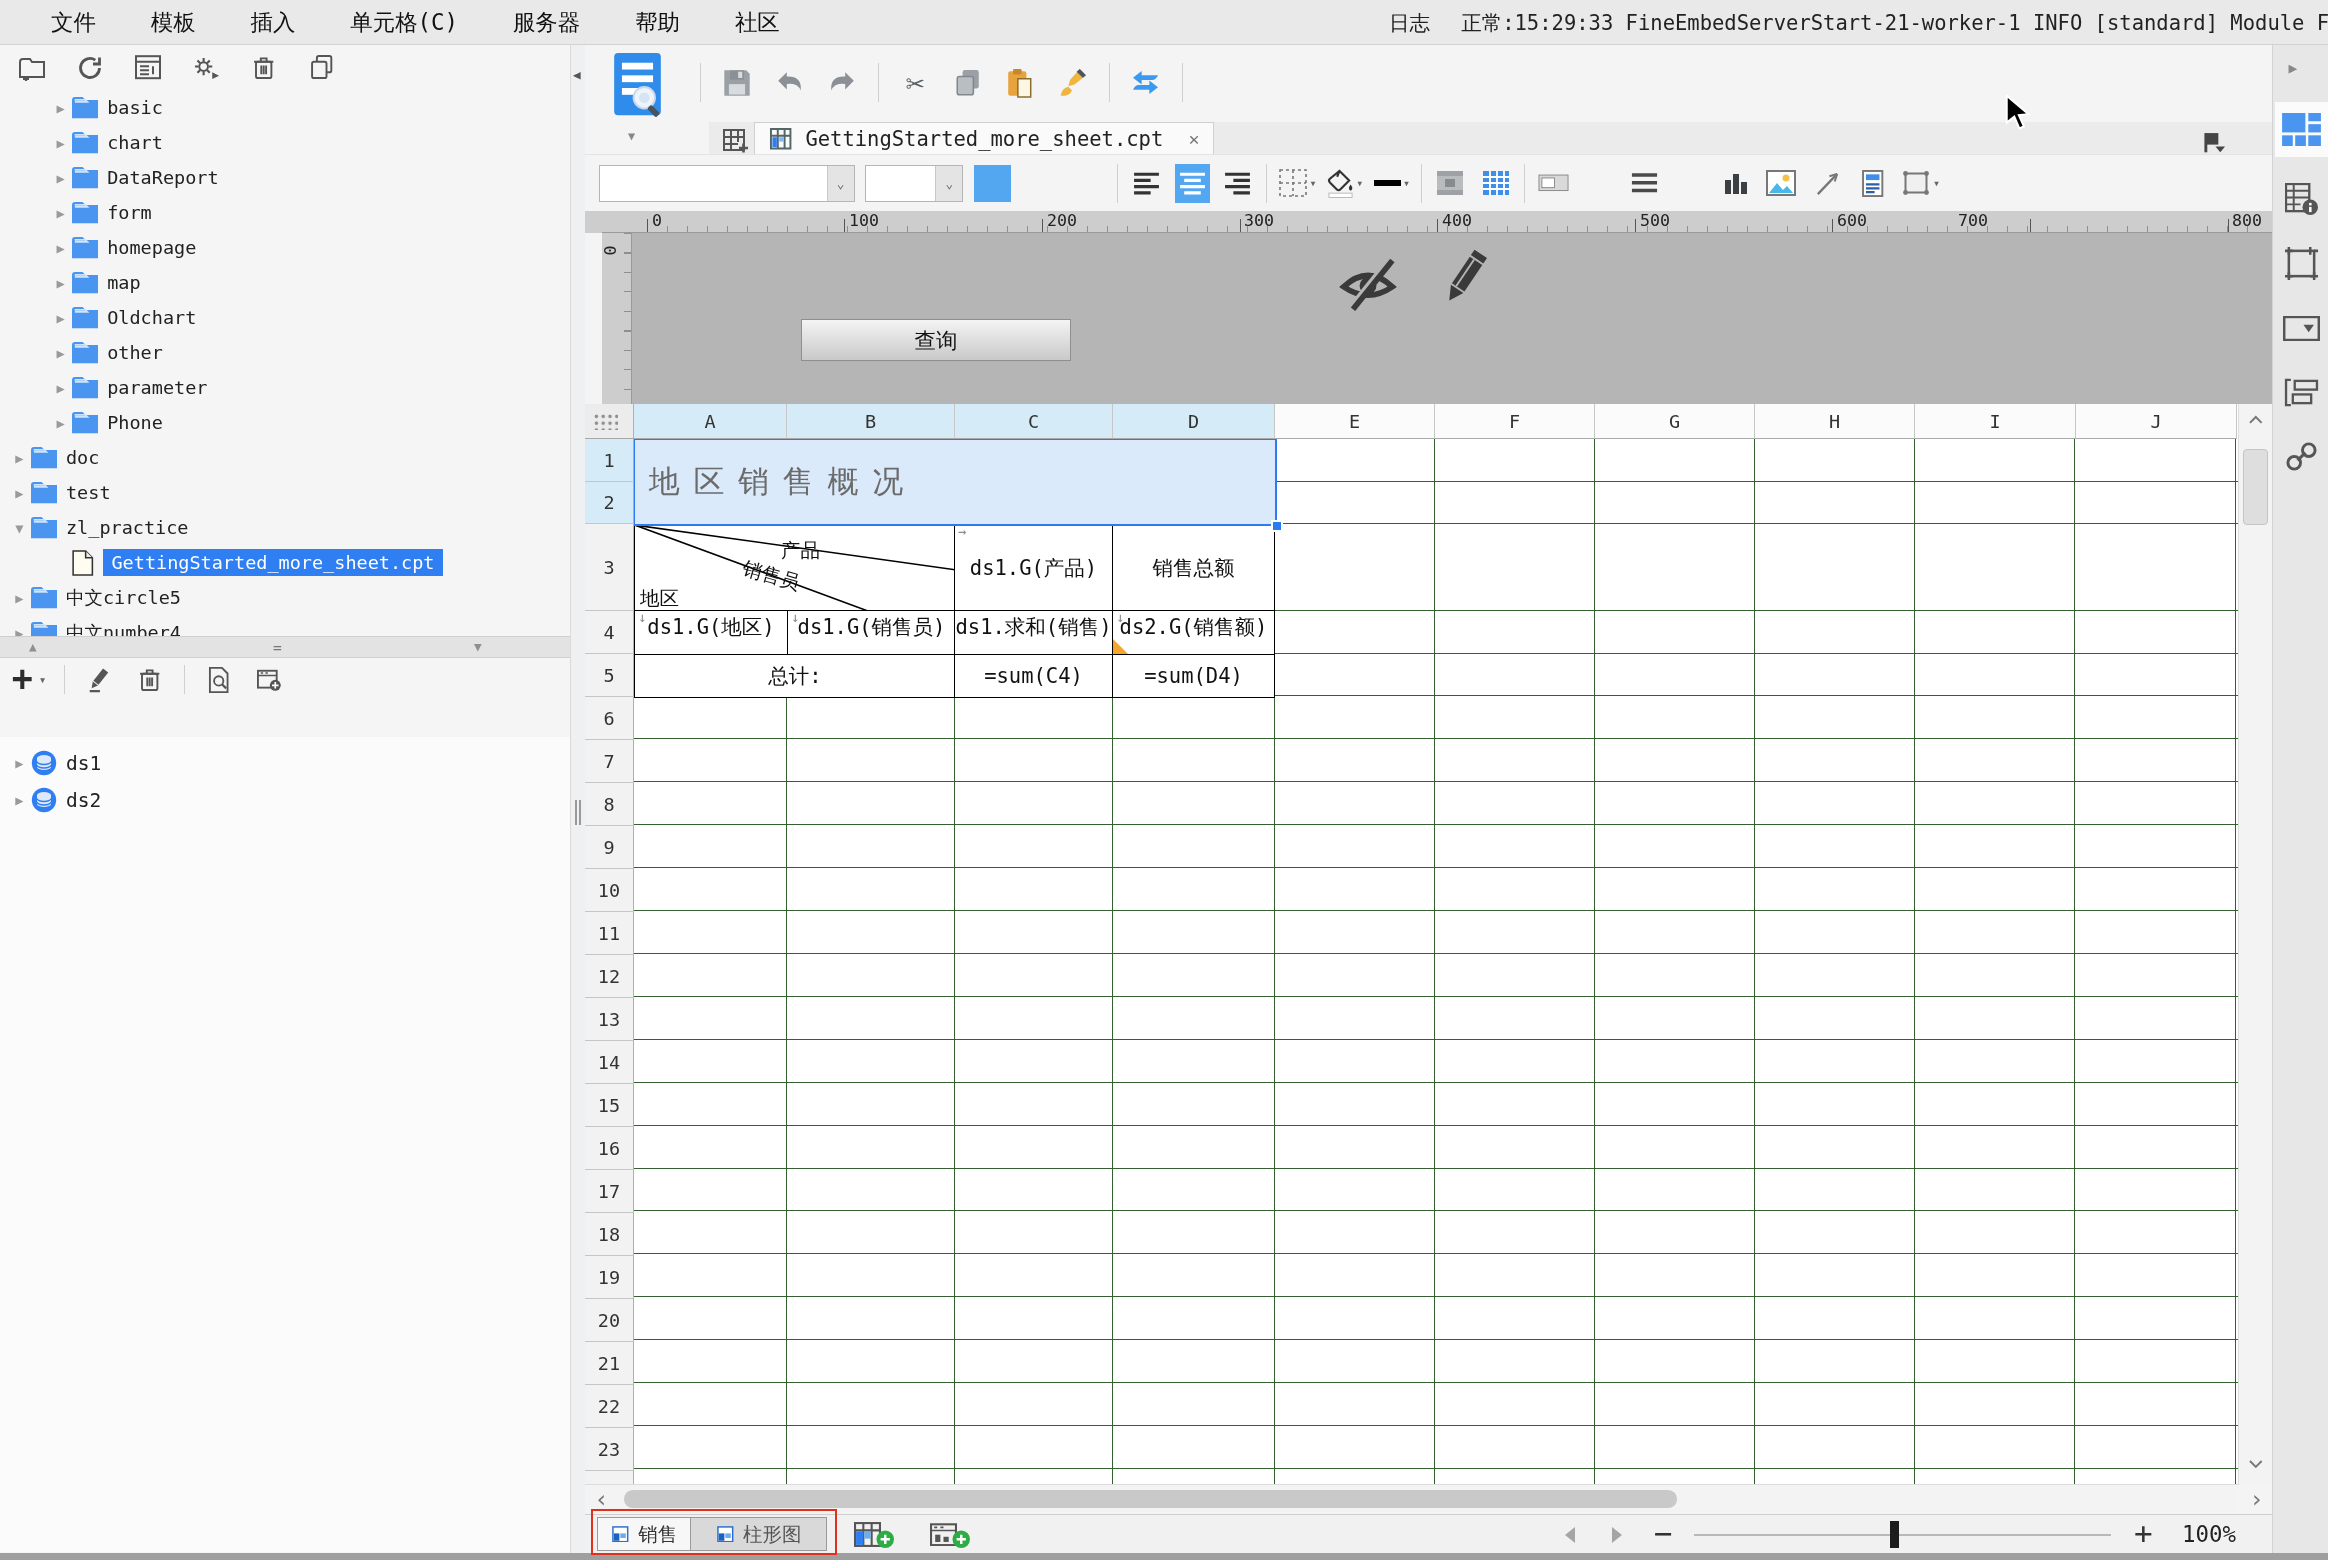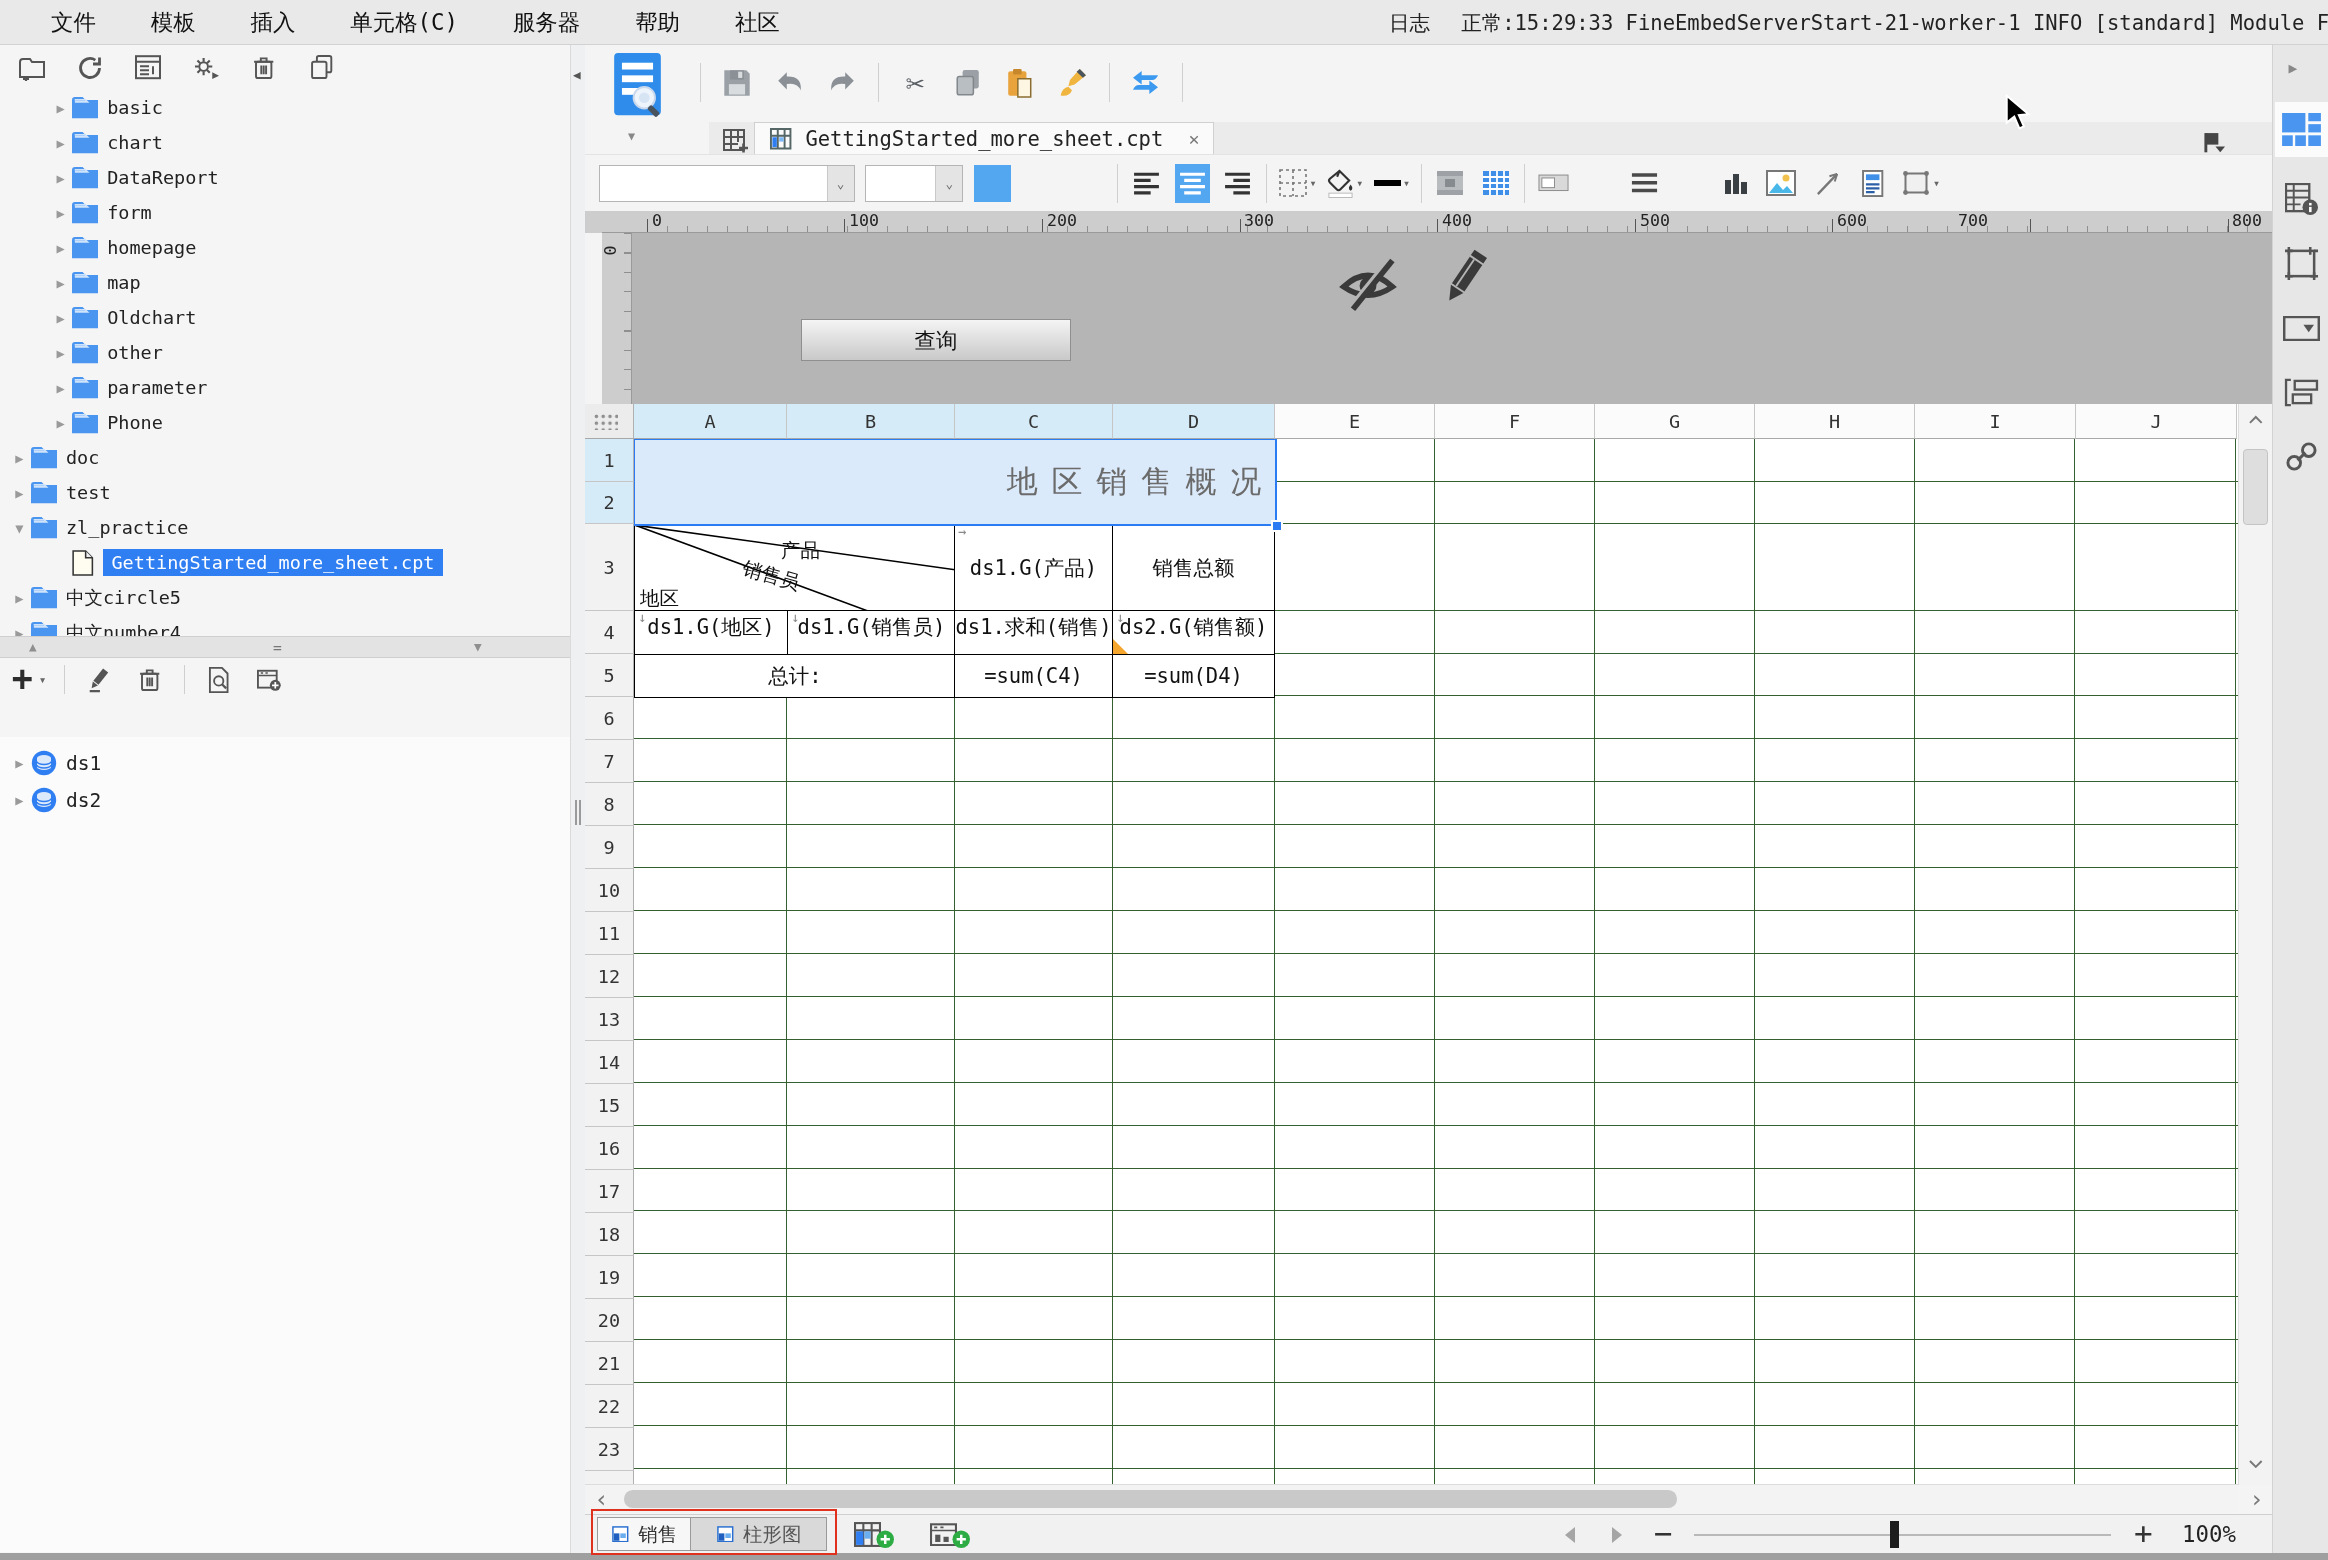--- a/index.html
+++ b/index.html
@@ -114,21 +114,21 @@
   .col-h.sel { background:#d5ebf7; }
   .row-headers { position:absolute; left:0; top:35px; width:49px; height:1045px; overflow:hidden; }
   .row-h { width:49px; border-bottom:1px solid #c6c6c6; border-right:1px solid #b0b0b0;
     display:flex; align-items:center; justify-content:center; font-size:18.5px; color:#333; background:#f2f2f2; }
   .row-h.sel { background:#d5ebf7; }
   .grid-content { position:absolute; left:49px; top:35px; width:1604px; height:1045px; overflow:hidden; background:#fff; }
   .gline-v { position:absolute; top:0; width:1px; height:1073px; background:#33602e; }
   .gline-h { position:absolute; left:0; height:1px; width:1604px; background:#33602e; }
 
   .selection { position:absolute; left:-1px; top:-1px; width:644px; height:88px; background:#dbeafa;
-    border:2.9px solid #2b7cf2; display:flex; align-items:center; justify-content:flex-end; }
+    border:2.9px solid #2b7cf2; display:flex; align-items:center; justify-content:flex-start; }
   .sel-title { font-size:31px; letter-spacing:13.7px; color:#6b6b6b; padding-left:13.7px; }
   .sel-handle { position:absolute; right:-7.8px; bottom:-7.8px; width:11.7px; height:11.7px; background:#2b7cf2;
     border:2px solid #fff; }
 
   .tcell { position:absolute; border:1.5px solid #000; background:#fff; font-size:20.5px; color:#111;
     display:flex; align-items:center; justify-content:center; overflow:hidden; text-align:center; }
   .tcell.wrapcell { display:block; line-height:25px; padding-top:3.9px; }
   #cell-diag { left:0; top:85px; width:322px; height:88px; }
   #cell-c3 { left:320px; top:85px; width:159px; height:88px; }
   #cell-d3 { left:478px; top:85px; width:163px; height:88px; }

